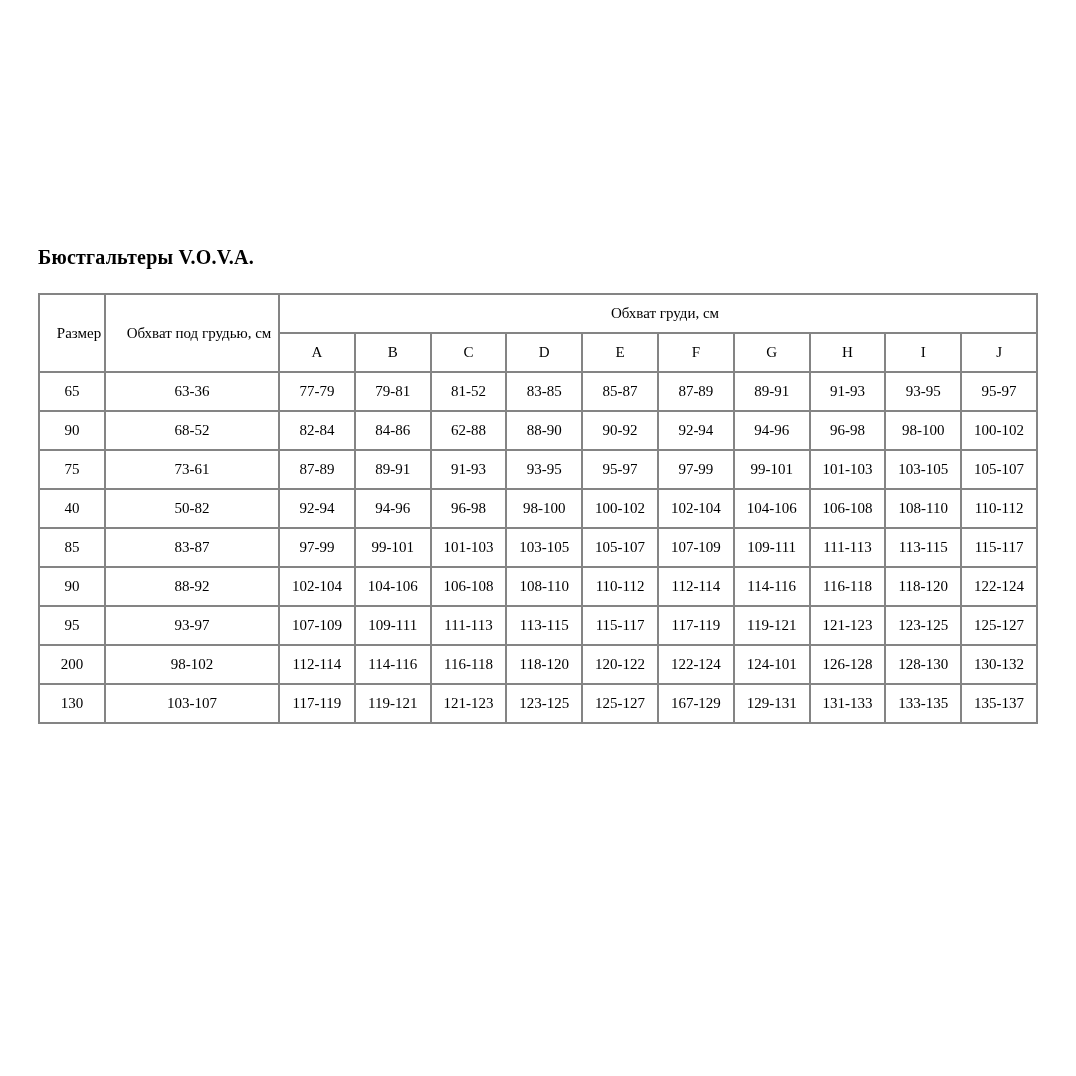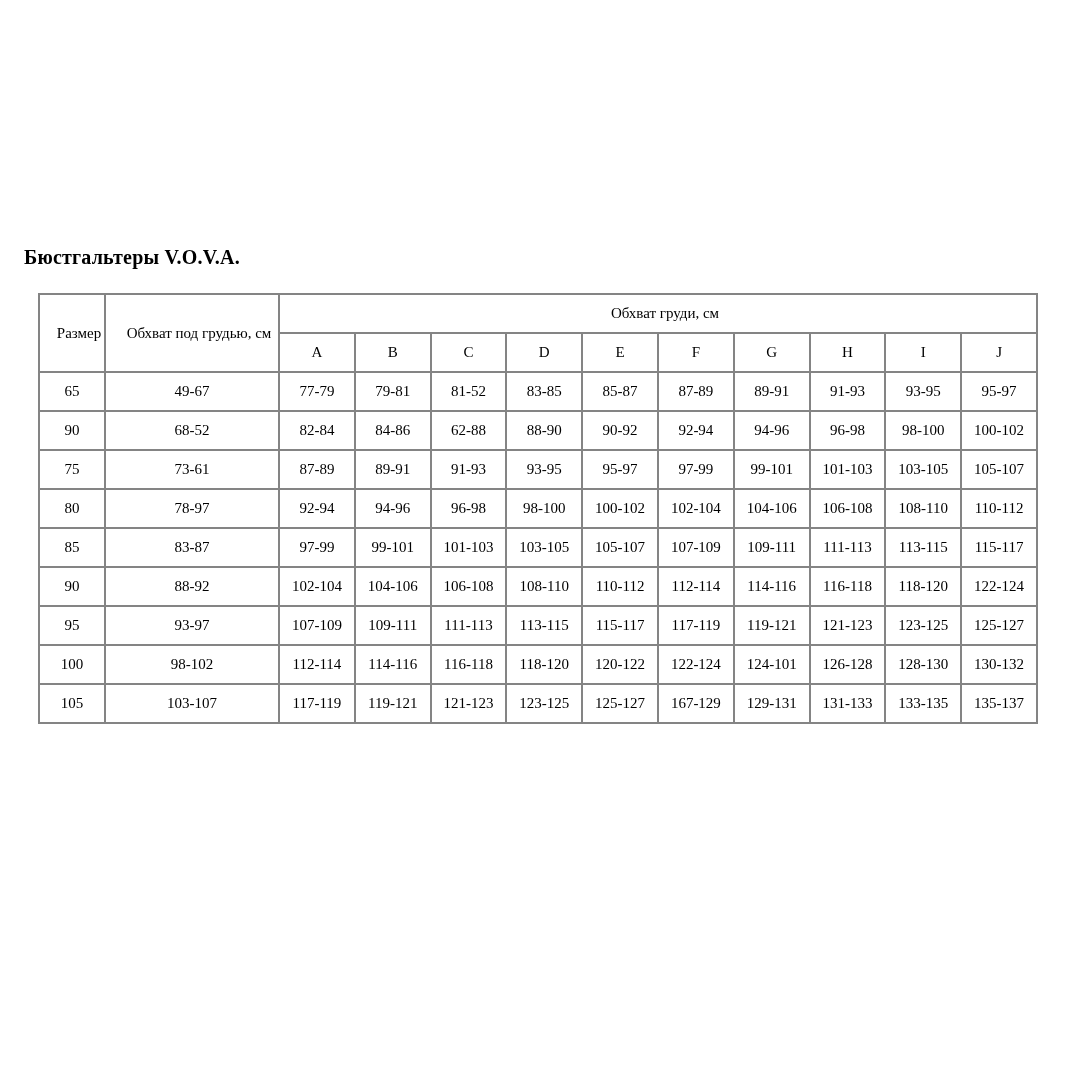--- a/index.html
+++ b/index.html
@@ -11,21 +11,21 @@
     position: relative;
     width: 1076px;
     height: 1076px;
     background: #ffffff;
     font-family: "Liberation Serif", "DejaVu Serif", serif;
     color: #000000;
     overflow: hidden;
   }
   .title {
     position: absolute;
-    left: 24px;
+    left: 38px;
     top: 246px;
     margin: 0;
     font-size: 20px;
     font-weight: 700;
     letter-spacing: 0.2px;
     white-space: nowrap;
   }
   table.size-table {
     position: absolute;
     left: 38px;
@@ -89,21 +89,21 @@
           <th>F</th>
           <th>G</th>
           <th>H</th>
           <th>I</th>
           <th>J</th>
         </tr>
     </thead>
     <tbody id="table-body">
         <tr>
           <td>65</td>
-          <td>49-67</td>
+          <td>63-36</td>
           <td>77-79</td>
           <td>79-81</td>
           <td>81-52</td>
           <td>83-85</td>
           <td>85-87</td>
           <td>87-89</td>
           <td>89-91</td>
           <td>91-93</td>
           <td>93-95</td>
           <td>95-97</td>
@@ -130,22 +130,22 @@
           <td>91-93</td>
           <td>93-95</td>
           <td>95-97</td>
           <td>97-99</td>
           <td>99-101</td>
           <td>101-103</td>
           <td>103-105</td>
           <td>105-107</td>
         </tr>
         <tr>
-          <td>80</td>
-          <td>78-97</td>
+          <td>40</td>
+          <td>50-82</td>
           <td>92-94</td>
           <td>94-96</td>
           <td>96-98</td>
           <td>98-100</td>
           <td>100-102</td>
           <td>102-104</td>
           <td>104-106</td>
           <td>106-108</td>
           <td>108-110</td>
           <td>110-112</td>
@@ -186,35 +186,35 @@
           <td>111-113</td>
           <td>113-115</td>
           <td>115-117</td>
           <td>117-119</td>
           <td>119-121</td>
           <td>121-123</td>
           <td>123-125</td>
           <td>125-127</td>
         </tr>
         <tr>
-          <td>100</td>
+          <td>200</td>
           <td>98-102</td>
           <td>112-114</td>
           <td>114-116</td>
           <td>116-118</td>
           <td>118-120</td>
           <td>120-122</td>
           <td>122-124</td>
           <td>124-101</td>
           <td>126-128</td>
           <td>128-130</td>
           <td>130-132</td>
         </tr>
         <tr>
-          <td>105</td>
+          <td>130</td>
           <td>103-107</td>
           <td>117-119</td>
           <td>119-121</td>
           <td>121-123</td>
           <td>123-125</td>
           <td>125-127</td>
           <td>167-129</td>
           <td>129-131</td>
           <td>131-133</td>
           <td>133-135</td>

